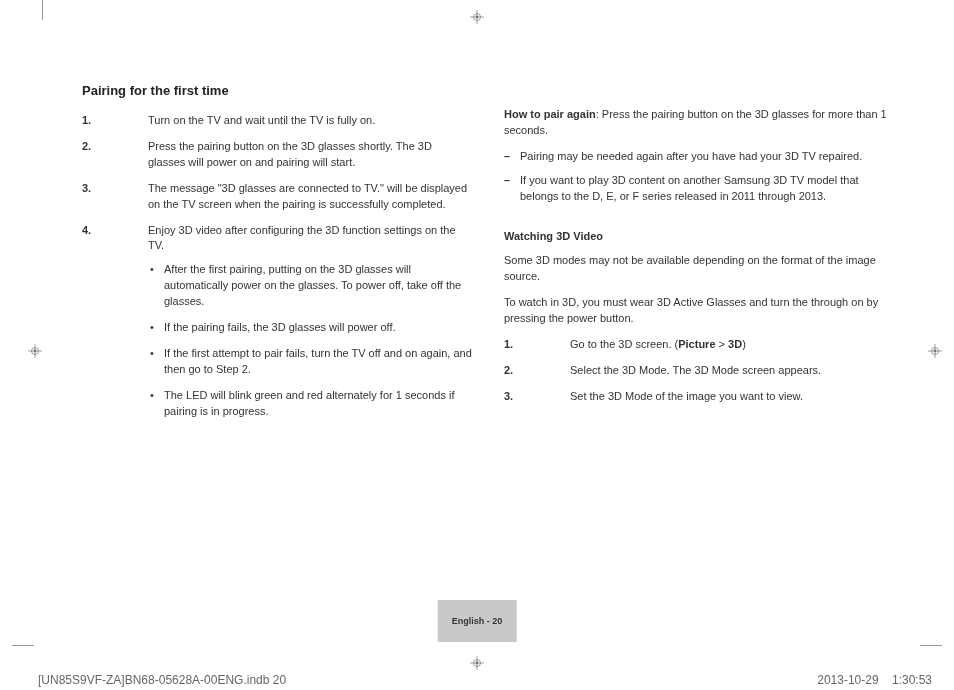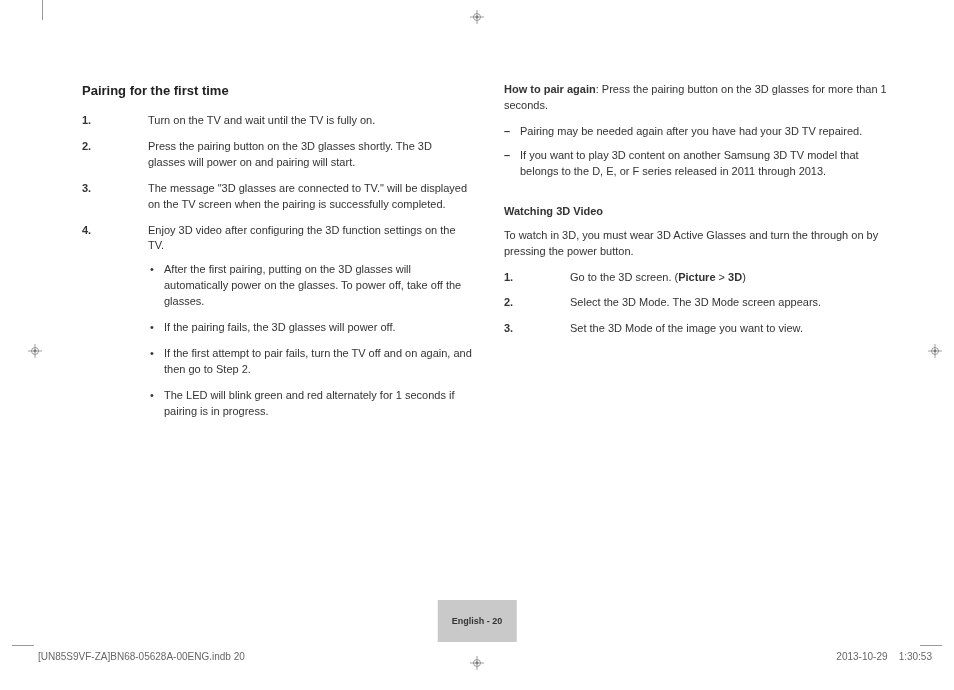--- a/index.html
+++ b/index.html
@@ -32,20 +32,21 @@
     .reg-right { top: 344px; right: 12px; }
     .reg-bottom { bottom: 20px; left: 50%; transform: translateX(-50%); }
 
     .content {
       position: absolute;
       top: 82px;
       left: 82px;
       right: 60px;
       display: flex;
       gap: 32px;
+      align-items: center;
     }
     .col { flex: 1; font-size: 11px; line-height: 1.45; color: #333; }
     .heading {
       font-size: 13px;
       font-weight: bold;
       margin-bottom: 12px;
       color: #222;
     }
     .ol { list-style: none; margin-left: 0; }
     .ol > li { display: flex; margin-bottom: 10px; }
@@ -68,26 +69,26 @@
       left: 50%;
       transform: translateX(-50%);
       background: #c9c9c9;
       padding: 16px 14px;
       font-size: 9px;
       font-weight: bold;
       color: #333;
     }
     .footer {
       position: absolute;
-      bottom: 28px;
+      bottom: 3px;
       left: 38px;
       right: 22px;
       display: flex;
       justify-content: space-between;
-      font-size: 10px;
+      font-size: 12px;
       color: #666;
     }
   </style>
 </head>
 <body>
 
 <div class="page">
 
   <div class="crop-mark crop-tl-v"></div>
   <div class="crop-mark crop-bl-h"></div>
@@ -179,20 +180,21 @@
             <span class="dash">–</span>
             <span>Pairing may be needed again after you have had your 3D TV repaired.</span>
           </li>
         <li>
             <span class="dash">–</span>
             <span>If you want to play 3D content on another Samsung 3D TV model that belongs to the D, E, or F series released in 2011 through 2013.</span>
           </li>
       </ul>
 
       <div class="subhead">Watching 3D Video</div>
+      <div class="para">Some 3D modes may not be available depending on the format of the image source.</div>
       <div class="para">To watch in 3D, you must wear 3D Active Glasses and turn the through on by pressing the power button.</div>
 
       <ol class="ol">
         <li>
           <span class="ol-num">1.</span>
           <span class="ol-body">
             <span>Go to the 3D screen. (</span><span class="breadcrumb-bold">Picture</span><span> &gt; </span><span class="breadcrumb-bold">3D</span><span>)</span>
           </span>
         </li>
         <li>

